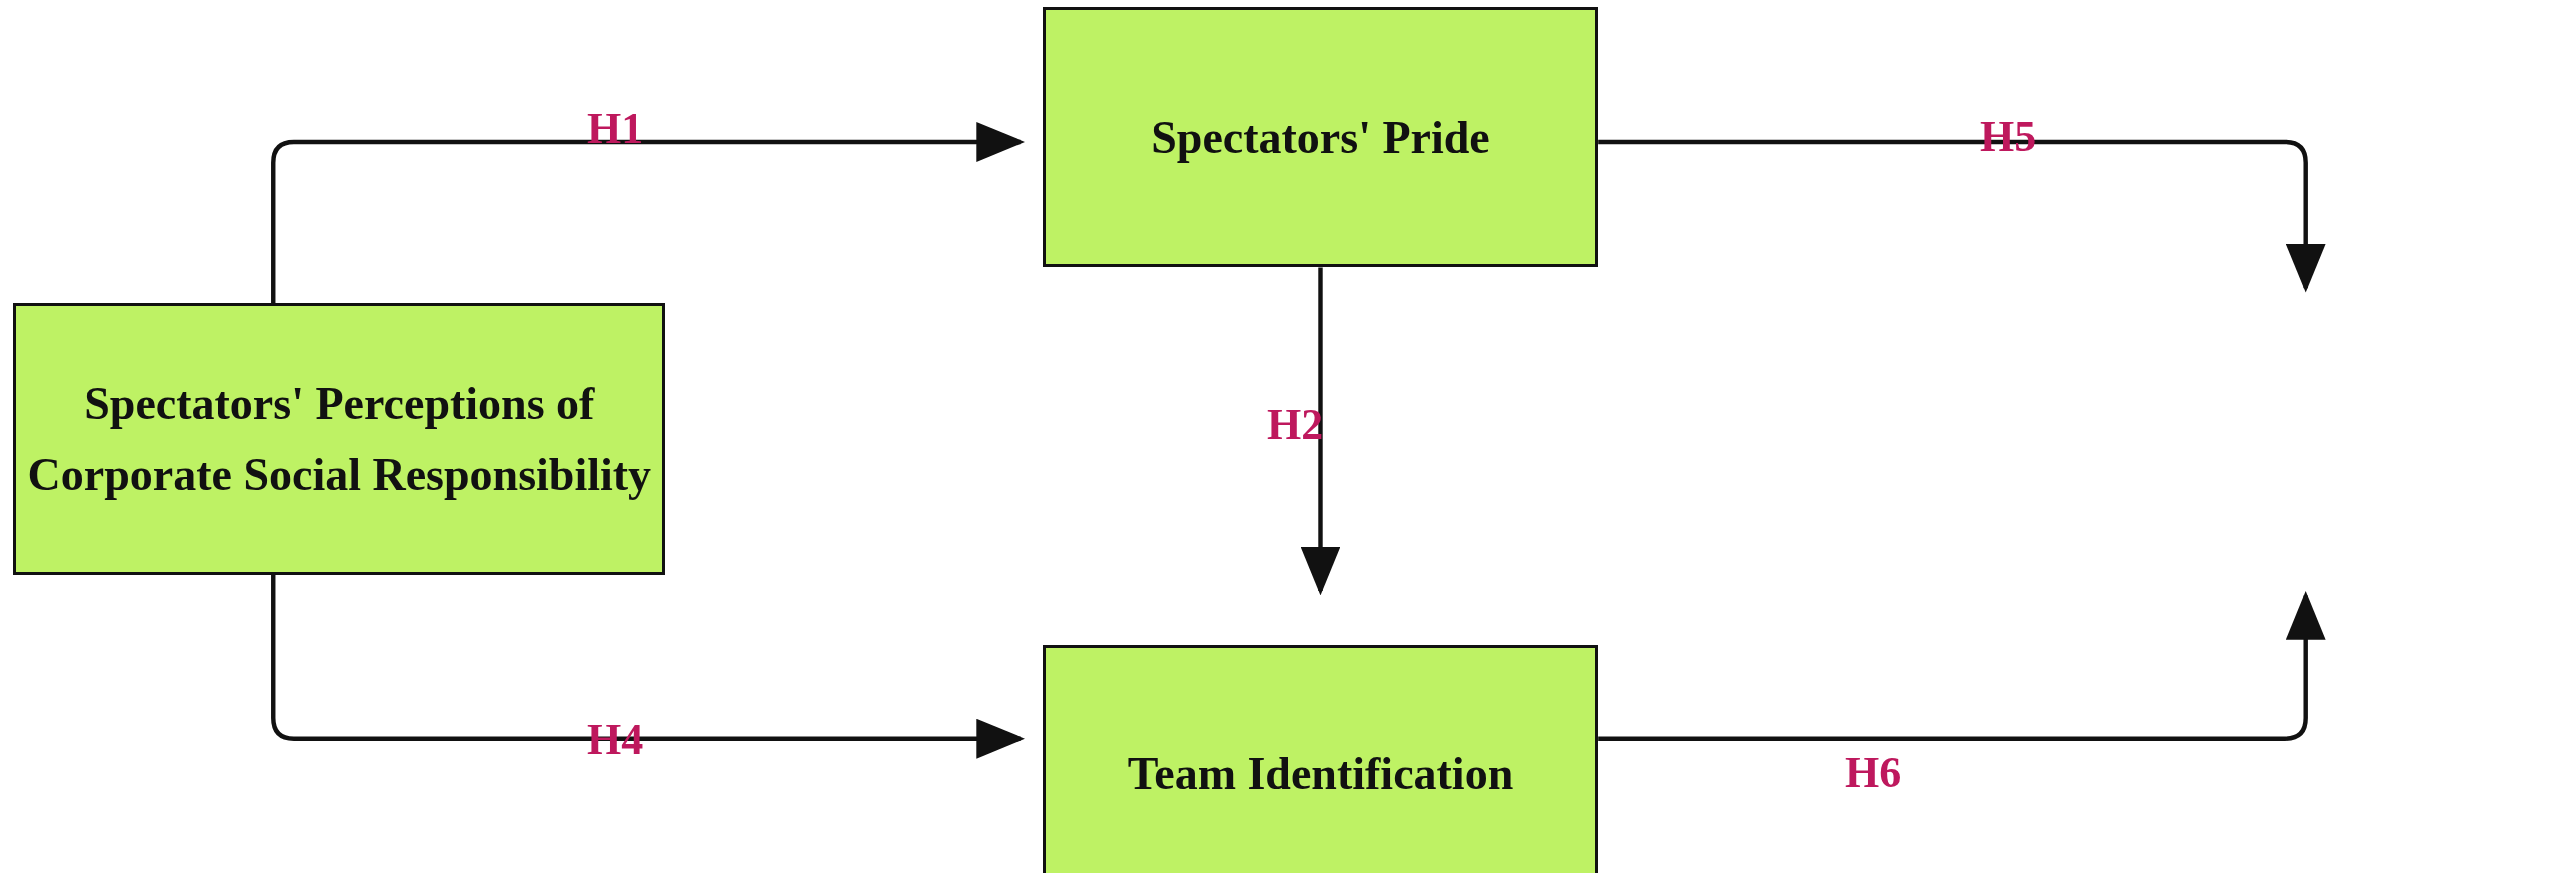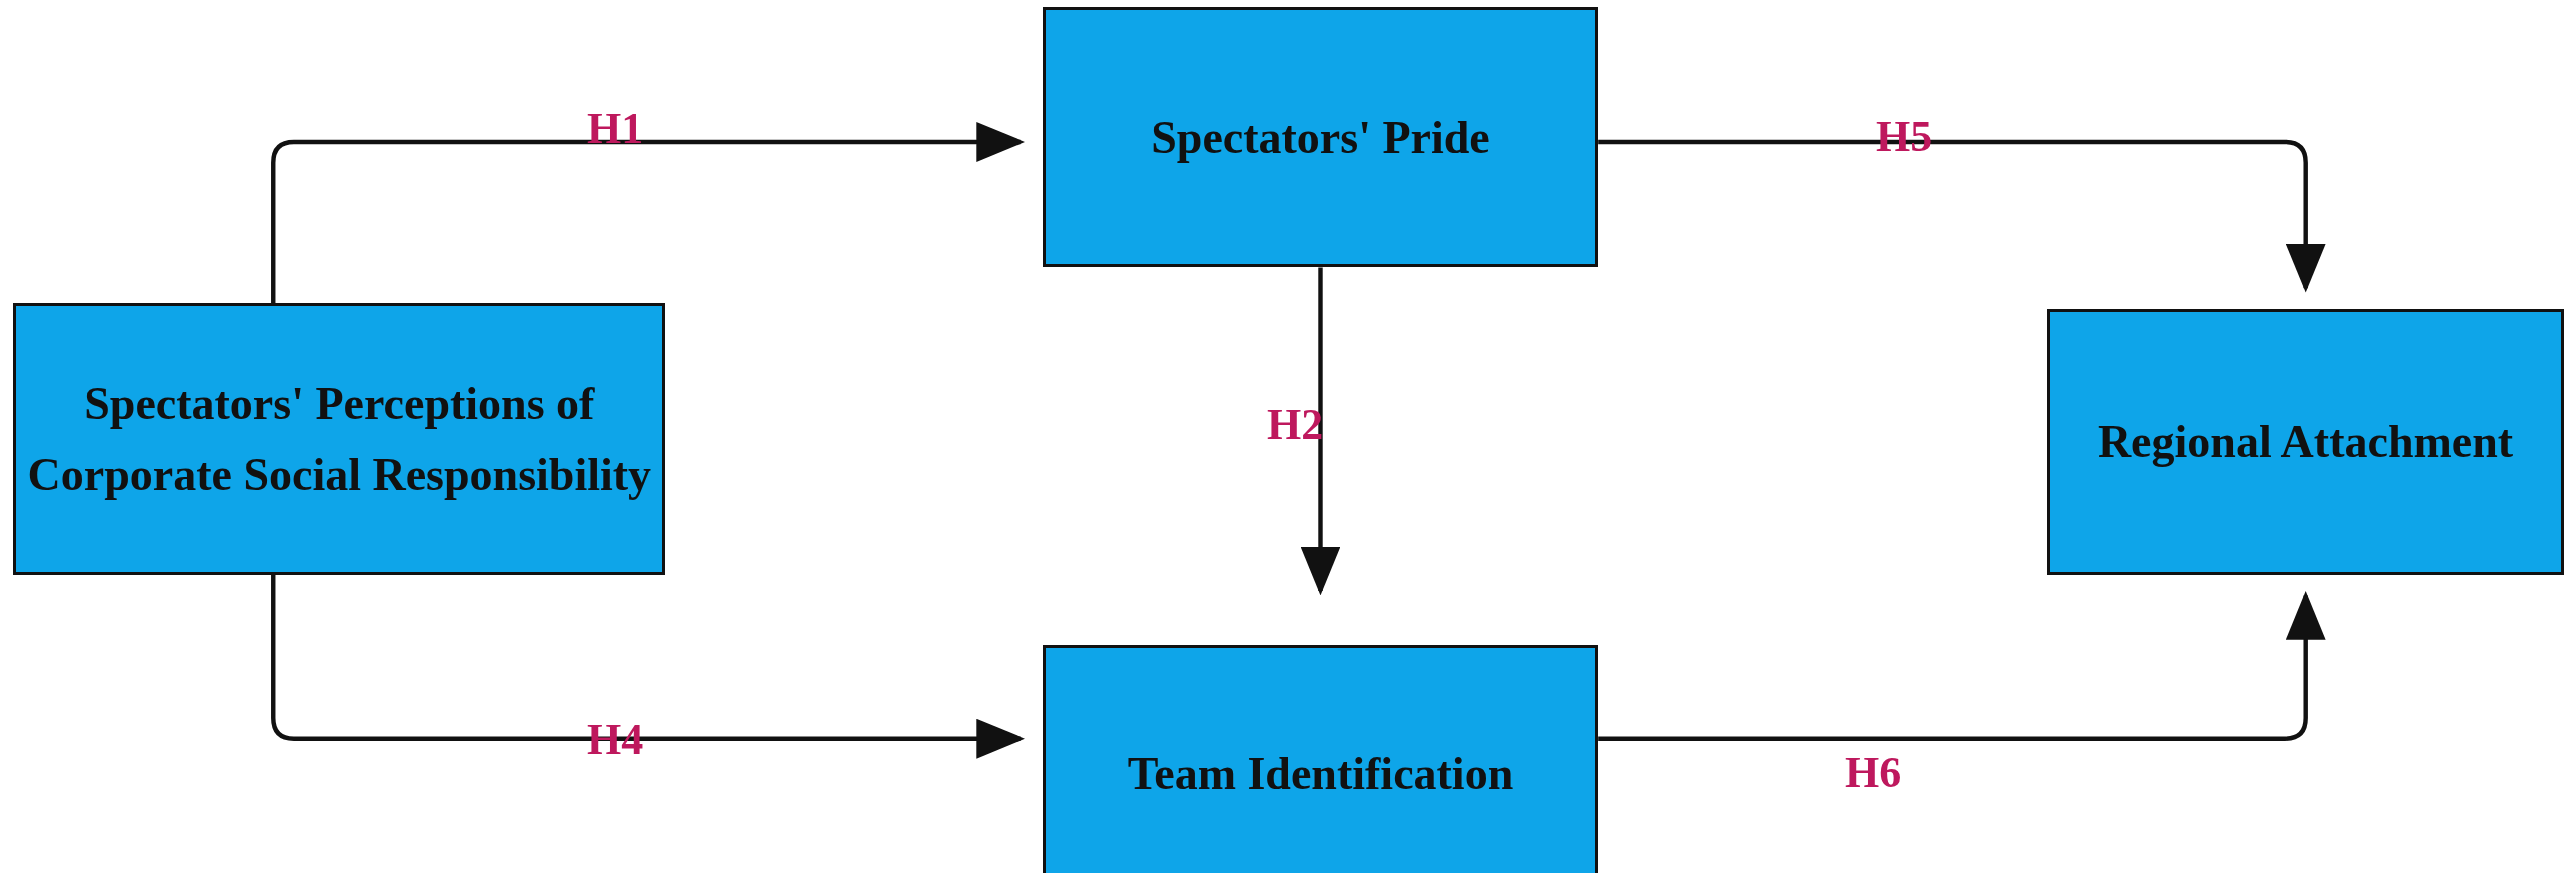--- a/index.html
+++ b/index.html
@@ -13,21 +13,21 @@
   #diagram-root {
     position: relative;
     width: 2576px;
     height: 874px;
     background: #ffffff;
     overflow: hidden;
   }
   .node-box {
     position: absolute;
     border: 3px solid #111111;
-    background: #0ea5e9;
+    background: #bef264;
     box-sizing: border-box;
     display: flex;
     align-items: center;
     justify-content: center;
     text-align: center;
     font-weight: bold;
     color: #111111;
     line-height: 1.55;
     padding: 4.4px 10.3px;
   }
@@ -67,21 +67,21 @@
   .edge-label {
     position: absolute;
     font-weight: bold;
     font-size: 44px;
     color: #be185d;
     white-space: nowrap;
   }
   #label-h1 { left: 587px; top: 103px; }
   #label-h2 { left: 1267px; top: 399px; }
   #label-h4 { left: 587px; top: 714px; }
-  #label-h5 { left: 1876px; top: 111px; }
+  #label-h5 { left: 1980px; top: 111px; }
   #label-h6 { left: 1845px; top: 747px; }
   svg#edges {
     position: absolute;
     left: 0;
     top: 0;
     width: 2576px;
     height: 874px;
     overflow: visible;
   }
 </style>
@@ -113,23 +113,20 @@
   </div>
 
   <div class="node-box" id="node-pride">
     <span class="node-label">Spectators' Pride</span>
   </div>
 
   <div class="node-box" id="node-team">
     <span class="node-label">Team Identification</span>
   </div>
 
-  <div class="node-box" id="node-regional">
-    <span class="node-label">Regional Attachment</span>
-  </div>
 
   <div class="edge-label" id="label-h1">H1</div>
   <div class="edge-label" id="label-h2">H2</div>
   <div class="edge-label" id="label-h4">H4</div>
   <div class="edge-label" id="label-h5">H5</div>
   <div class="edge-label" id="label-h6">H6</div>
 
 </div>
 
 

